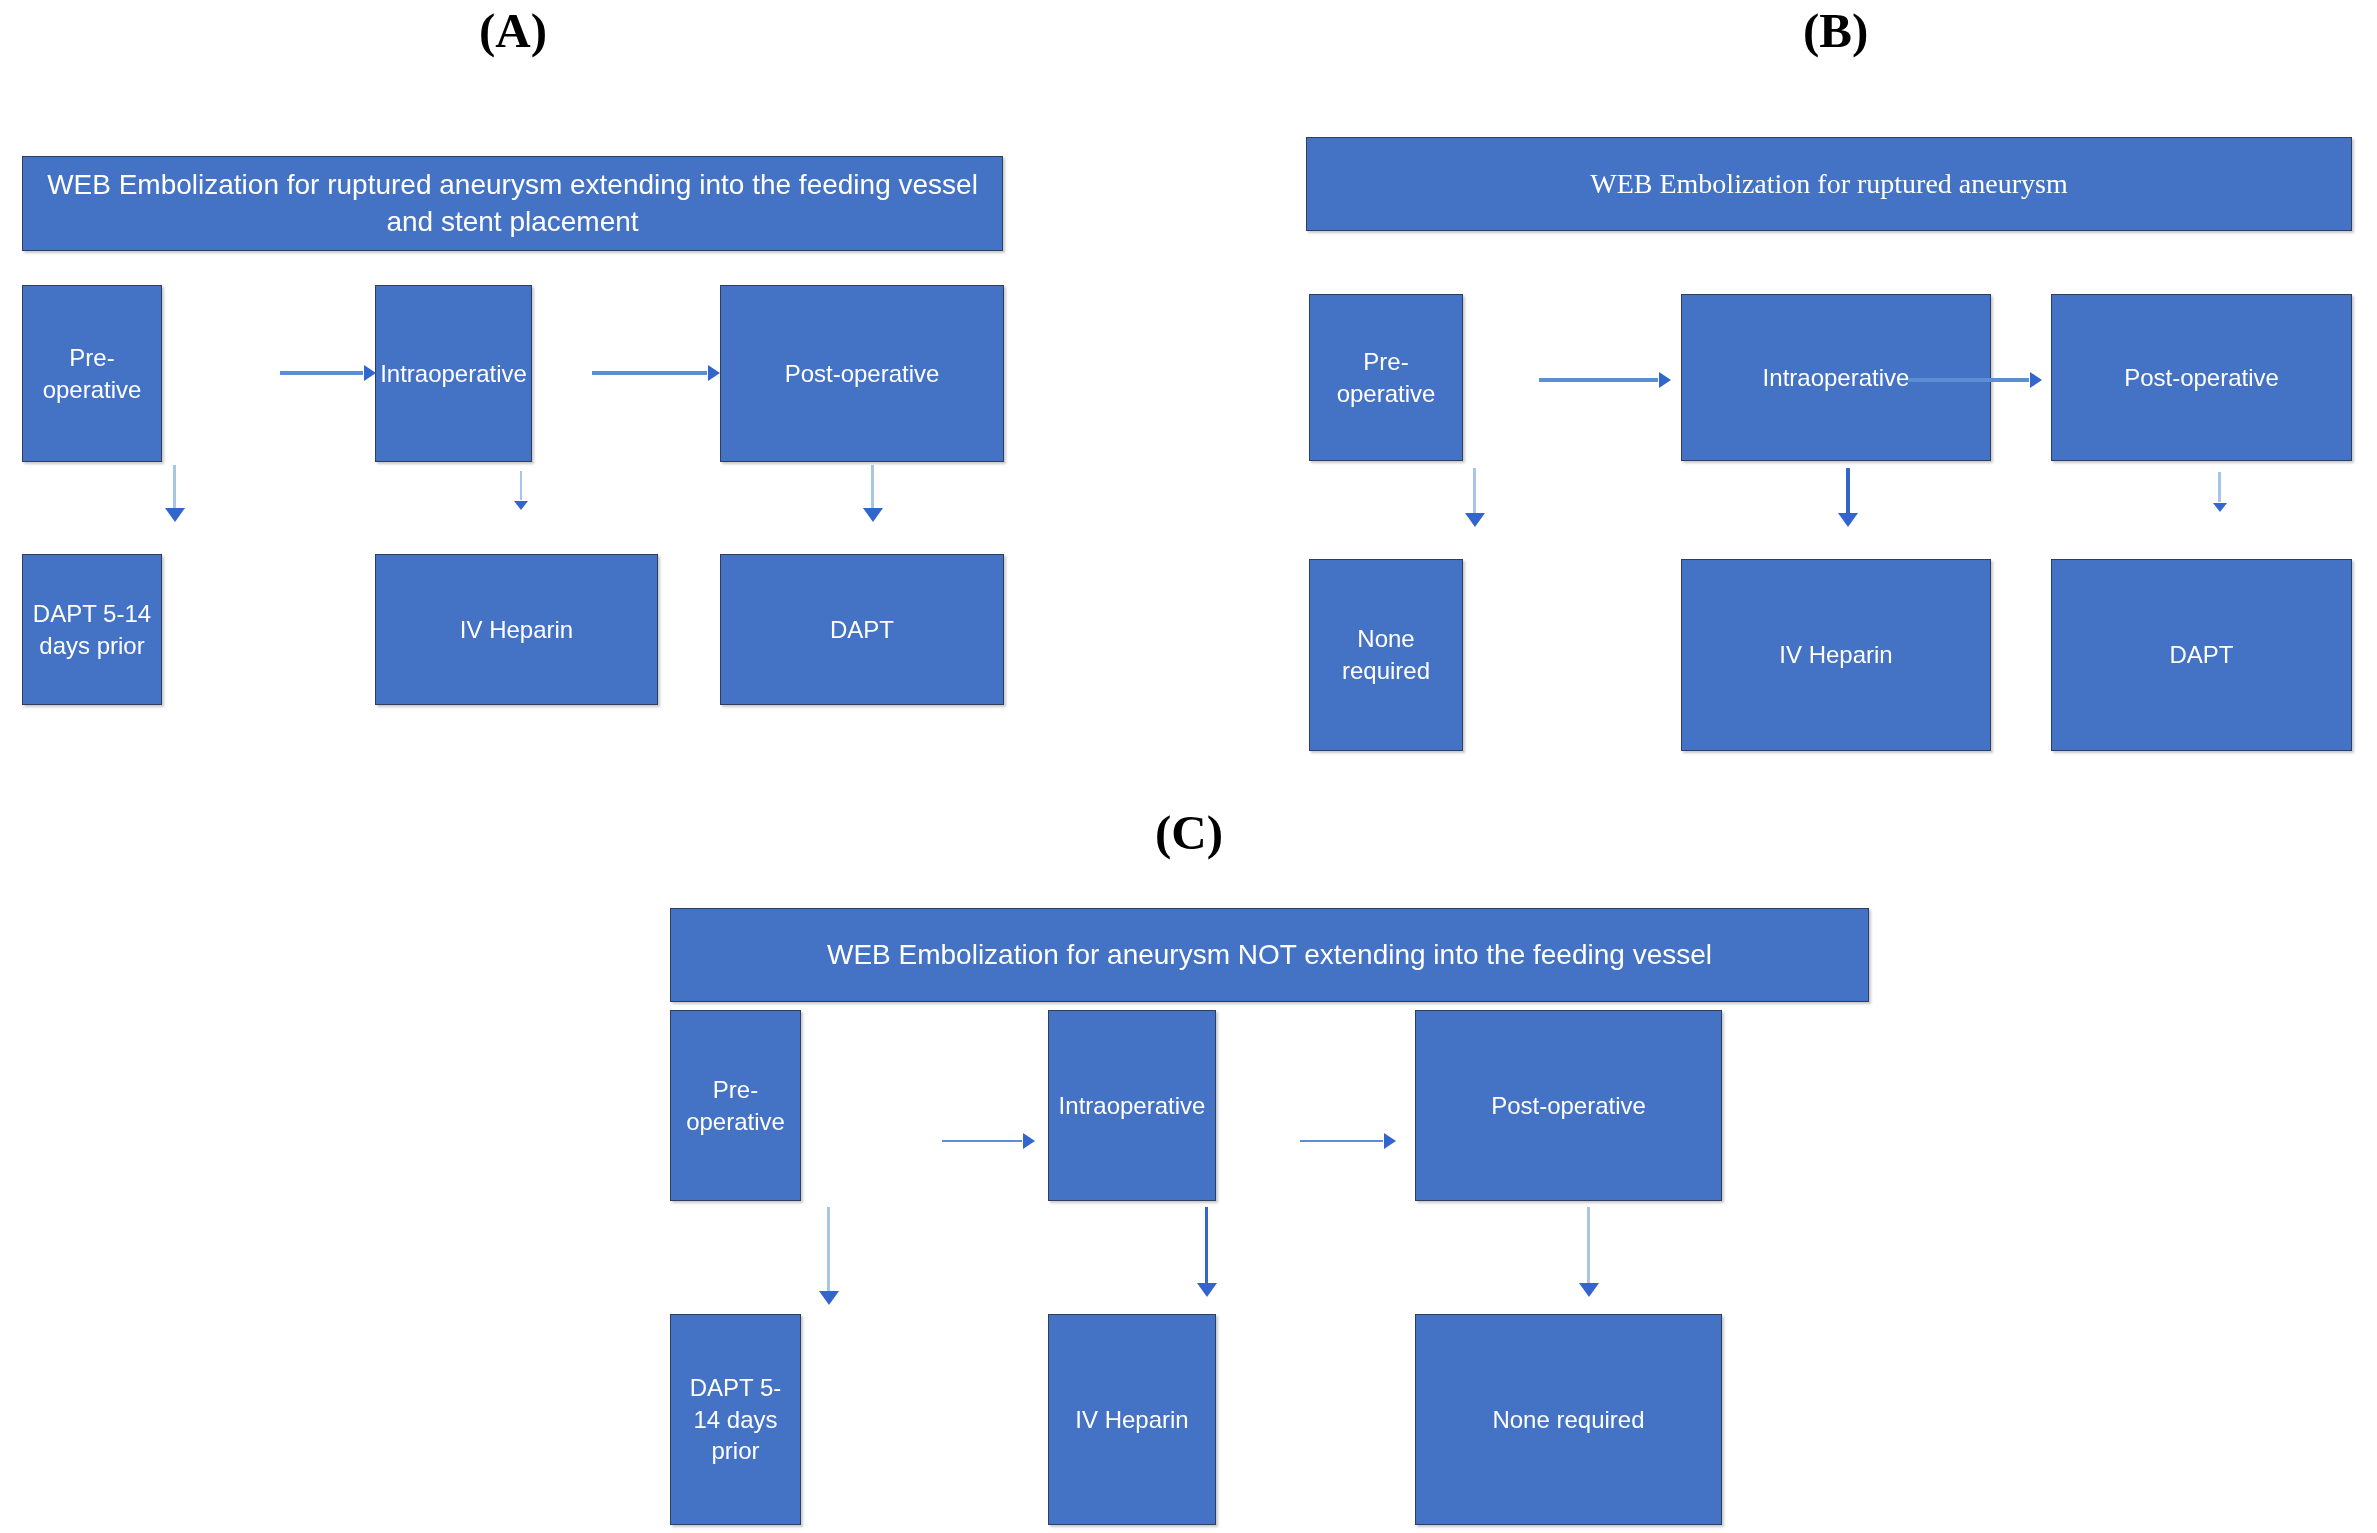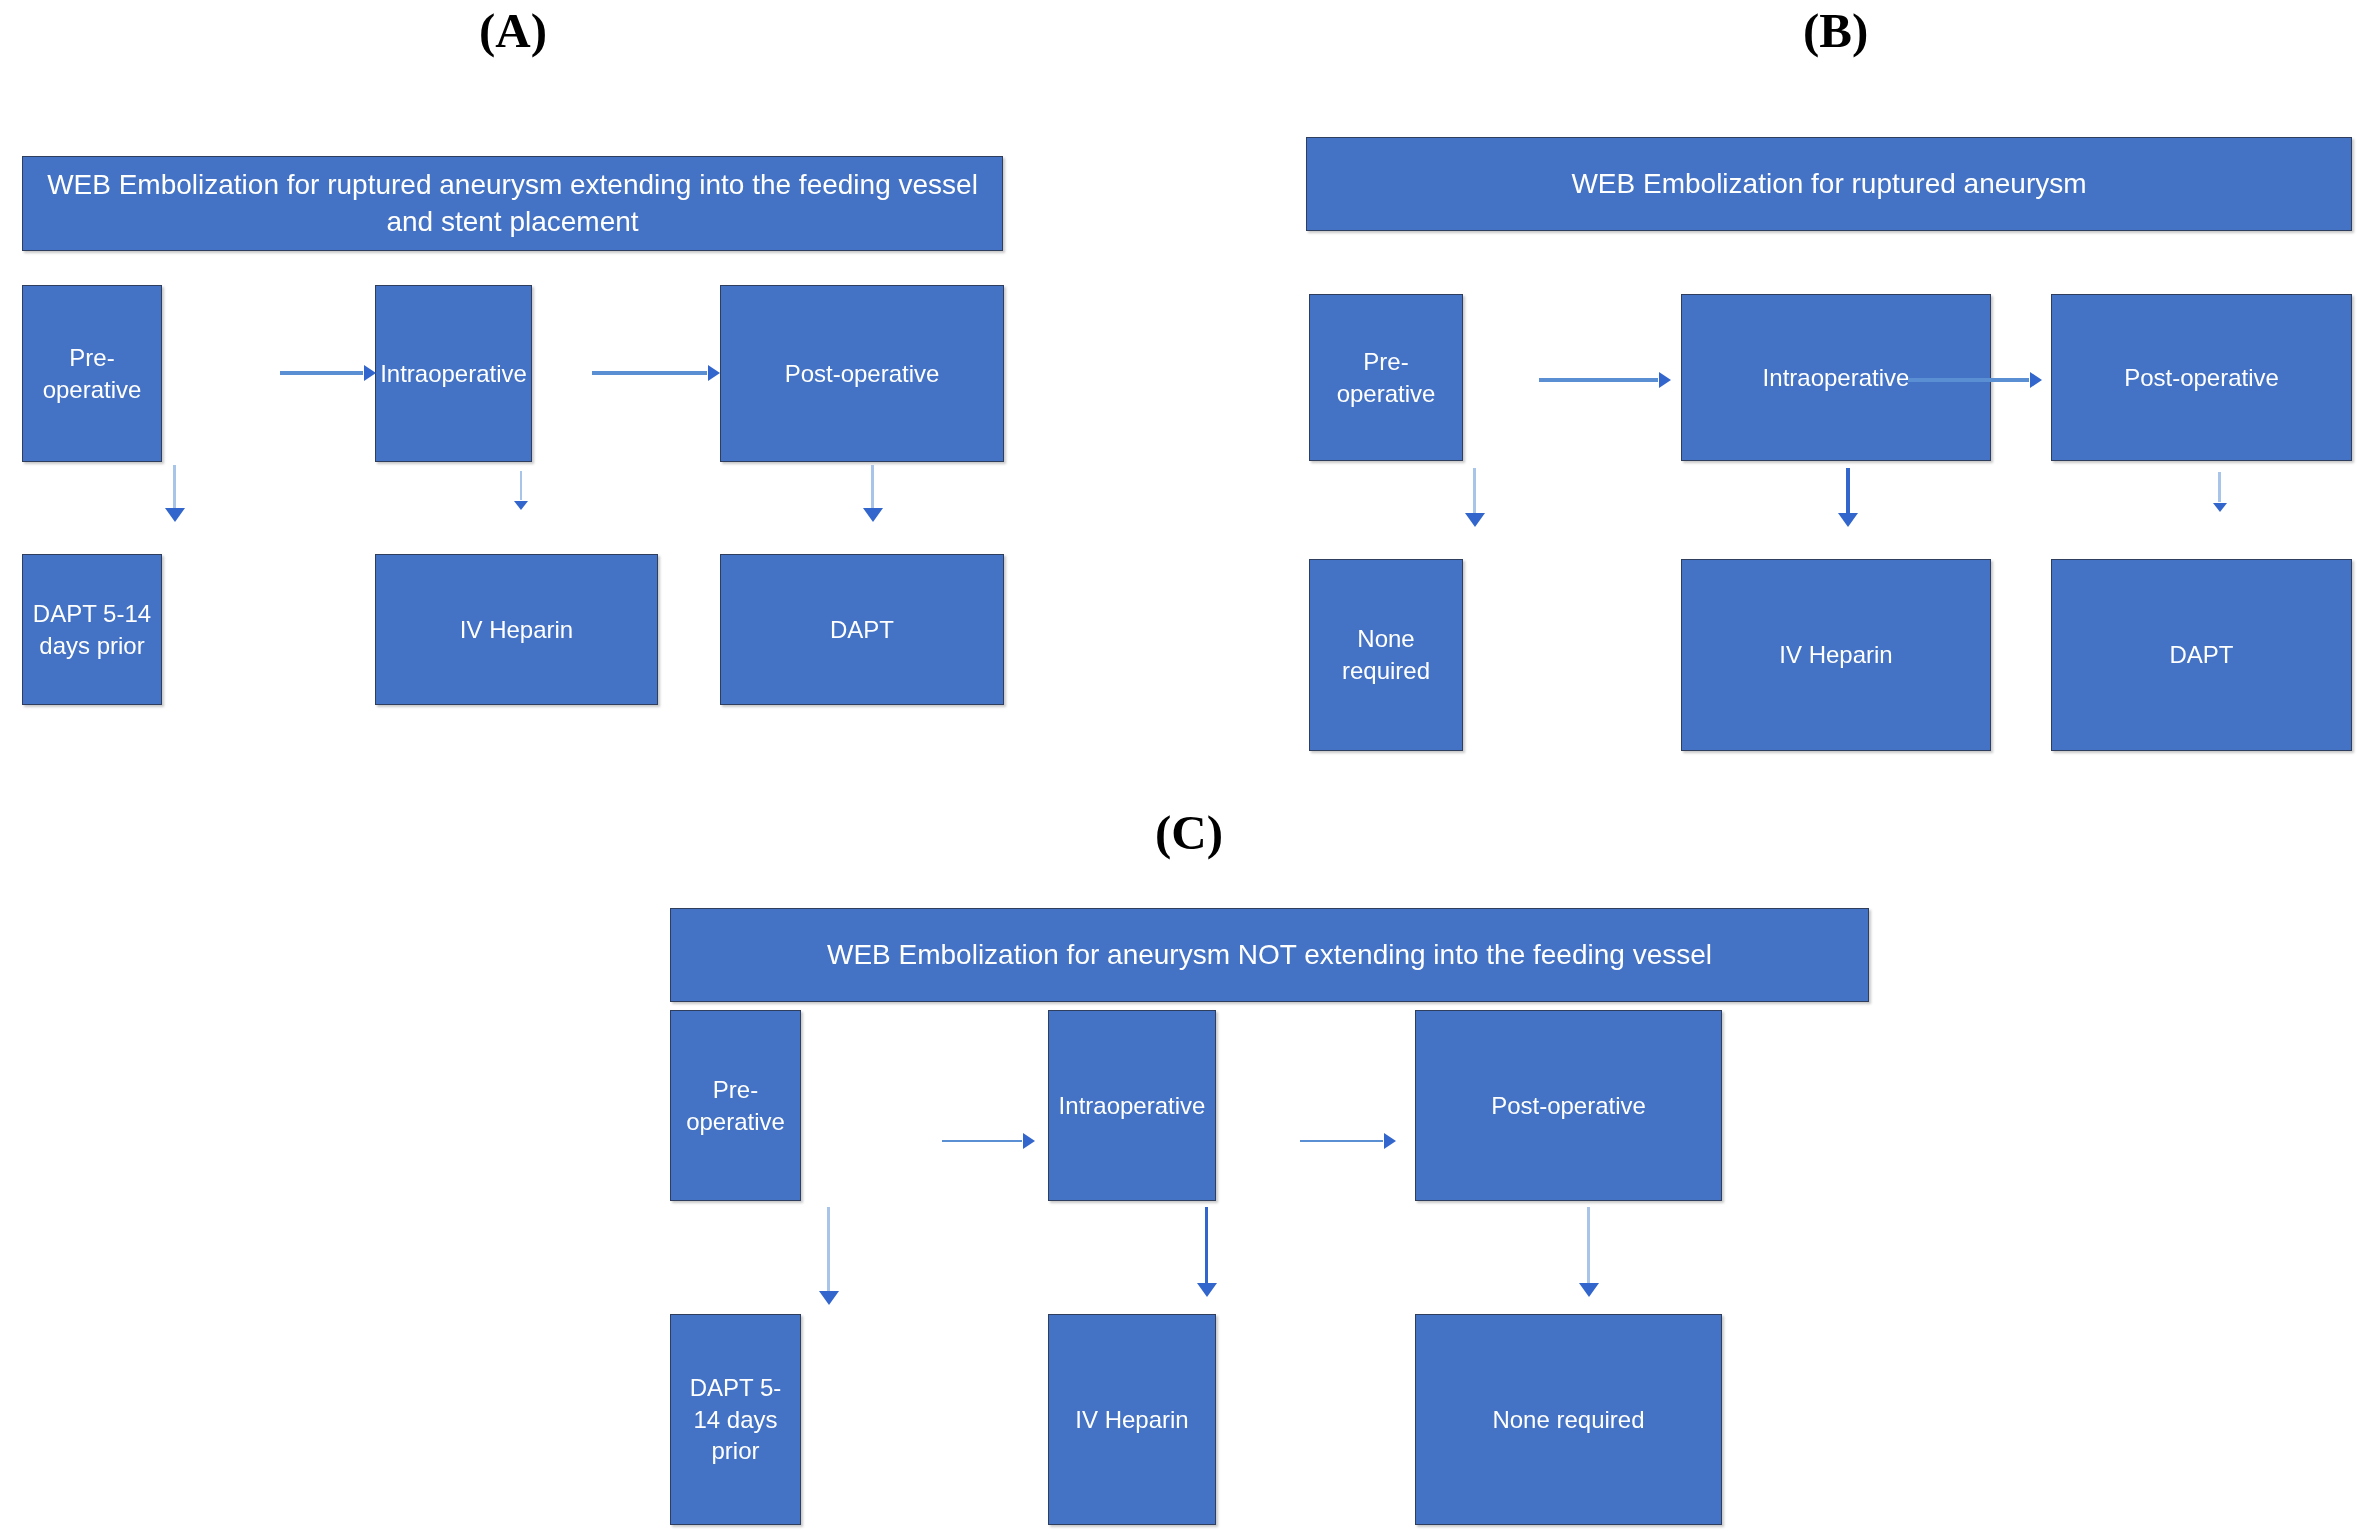--- a/index.html
+++ b/index.html
@@ -104,21 +104,21 @@
 <div class="arrow-v faint" style="left:173px; top:465px; width:3.2px; height:43px;"></div>
 <div class="arrow-v faint tiny" style="left:520px; top:471px; width:2.4px; height:29px;"></div>
 <div class="arrow-v faint" style="left:871px; top:465px; width:3.2px; height:43px;"></div>
 
 <div class="node" style="left:22px; top:554px; width:140px; height:151px;">DAPT 5-14 days prior</div>
 <div class="node" style="left:375px; top:554px; width:283px; height:151px;">IV Heparin</div>
 <div class="node" style="left:720px; top:554px; width:284px; height:151px;">DAPT</div>
 
 <div class="panel-label" style="left:1803px; top:6.4px;">(B)</div>
 
-<div class="node header" style="left:1306px; top:137px; width:1046px; height:94px;">WEB Embolization for ruptured aneurysm</div>
+<div class="node header" style="left:1306px; top:137px; width:1046px; height:94px;font-family:Liberation Serif, serif;">WEB Embolization for ruptured aneurysm</div>
 
 <div class="node" style="left:1309px; top:294px; width:154px; height:167px;">Pre-operative</div>
 <div class="node" style="left:1681px; top:294px; width:310px; height:167px;">Intraoperative</div>
 <div class="node" style="left:2051px; top:294px; width:301px; height:167px;">Post-operative</div>
 
 <div class="arrow-h" style="left:1539px; top:378px; width:119px;"></div>
 <div class="arrow-h" style="left:1908px; top:378px; width:121px;"></div>
 
 <div class="arrow-v faint" style="left:1473px; top:468px; width:3.2px; height:45px;"></div>
 <div class="arrow-v strong" style="left:1846px; top:468px; width:4px; height:45px;"></div>

